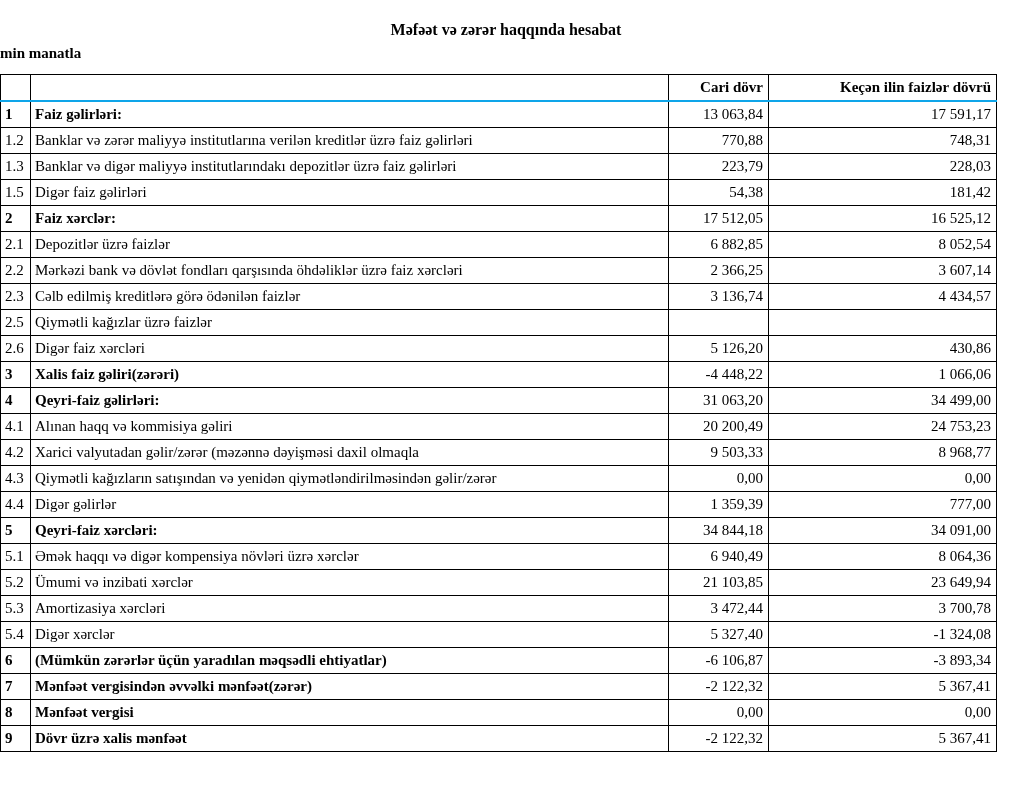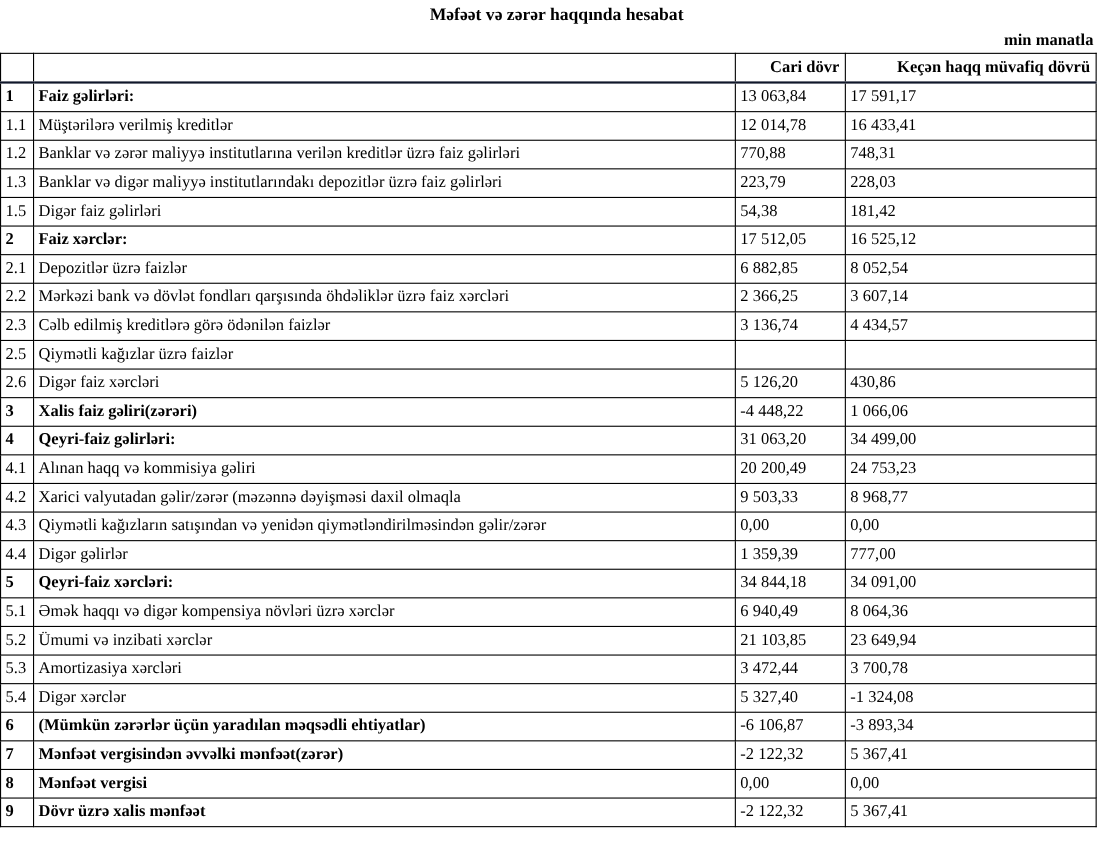--- a/index.html
+++ b/index.html
@@ -8,31 +8,30 @@
     background: #ffffff;
     color: #000000;
     font-family: "Liberation Serif", serif;
   }
   body {
     width: 1012px;
     height: 785px;
     overflow: hidden;
   }
   .title {
-    padding-top: 4px;
+    padding-top: 20px;
     text-align: center;
     font-weight: bold;
     font-size: 16px;
     line-height: 19px;
   }
   .unit-note {
     width: 996px;
     margin-top: 5px;
-    margin-bottom: 1px;
-    text-align: right;
+    margin-bottom: 11px;
     font-weight: bold;
     font-size: 15px;
     line-height: 19px;
     padding-right: 2px;
     box-sizing: border-box;
   }
   table.report {
     border-collapse: collapse;
     width: 996px;
     table-layout: fixed;
@@ -47,28 +46,29 @@
     font-weight: normal;
     padding: 1px 4px;
     height: 23px;
     vertical-align: middle;
     overflow: hidden;
     white-space: nowrap;
     text-align: left;
     box-sizing: content-box;
   }
   .report thead th {
-    border-bottom: 2px solid #0f172a;
+    border-bottom: 2px solid #0ea5e9;
   }
   .report thead th.head-num {
     font-weight: bold;
     text-align: right;
     padding-right: 5px;
   }
   .report td.num {
+    text-align: right;
     padding-right: 5px;
   }
   .report tr.bold td.no-cell,
   .report tr.bold td.label-cell {
     font-weight: bold;
   }
 </style>
 </head>
 <body>
 
@@ -81,37 +81,31 @@
     <col class="c-no">
     <col class="c-label">
     <col class="c-cur">
     <col class="c-prev">
   </colgroup>
   <thead>
     <tr>
       <th></th>
       <th></th>
       <th class="head-num">Cari dövr</th>
-      <th class="head-num">Keçən haqq müvafiq dövrü</th>
+      <th class="head-num">Keçən ilin faizlər dövrü</th>
     </tr>
   </thead>
   <tbody>
       <tr class="bold">
         <td class="no-cell">1</td>
         <td class="label-cell">Faiz gəlirləri:</td>
         <td class="num">13 063,84</td>
         <td class="num">17 591,17</td>
       </tr>
       <tr>
-        <td class="no-cell">1.1</td>
-        <td class="label-cell">Müştərilərə verilmiş kreditlər</td>
-        <td class="num">12 014,78</td>
-        <td class="num">16 433,41</td>
-      </tr>
-      <tr>
         <td class="no-cell">1.2</td>
         <td class="label-cell">Banklar və zərər maliyyə institutlarına verilən kreditlər üzrə faiz gəlirləri</td>
         <td class="num">770,88</td>
         <td class="num">748,31</td>
       </tr>
       <tr>
         <td class="no-cell">1.3</td>
         <td class="label-cell">Banklar və digər maliyyə institutlarındakı depozitlər üzrə faiz gəlirləri</td>
         <td class="num">223,79</td>
         <td class="num">228,03</td>

